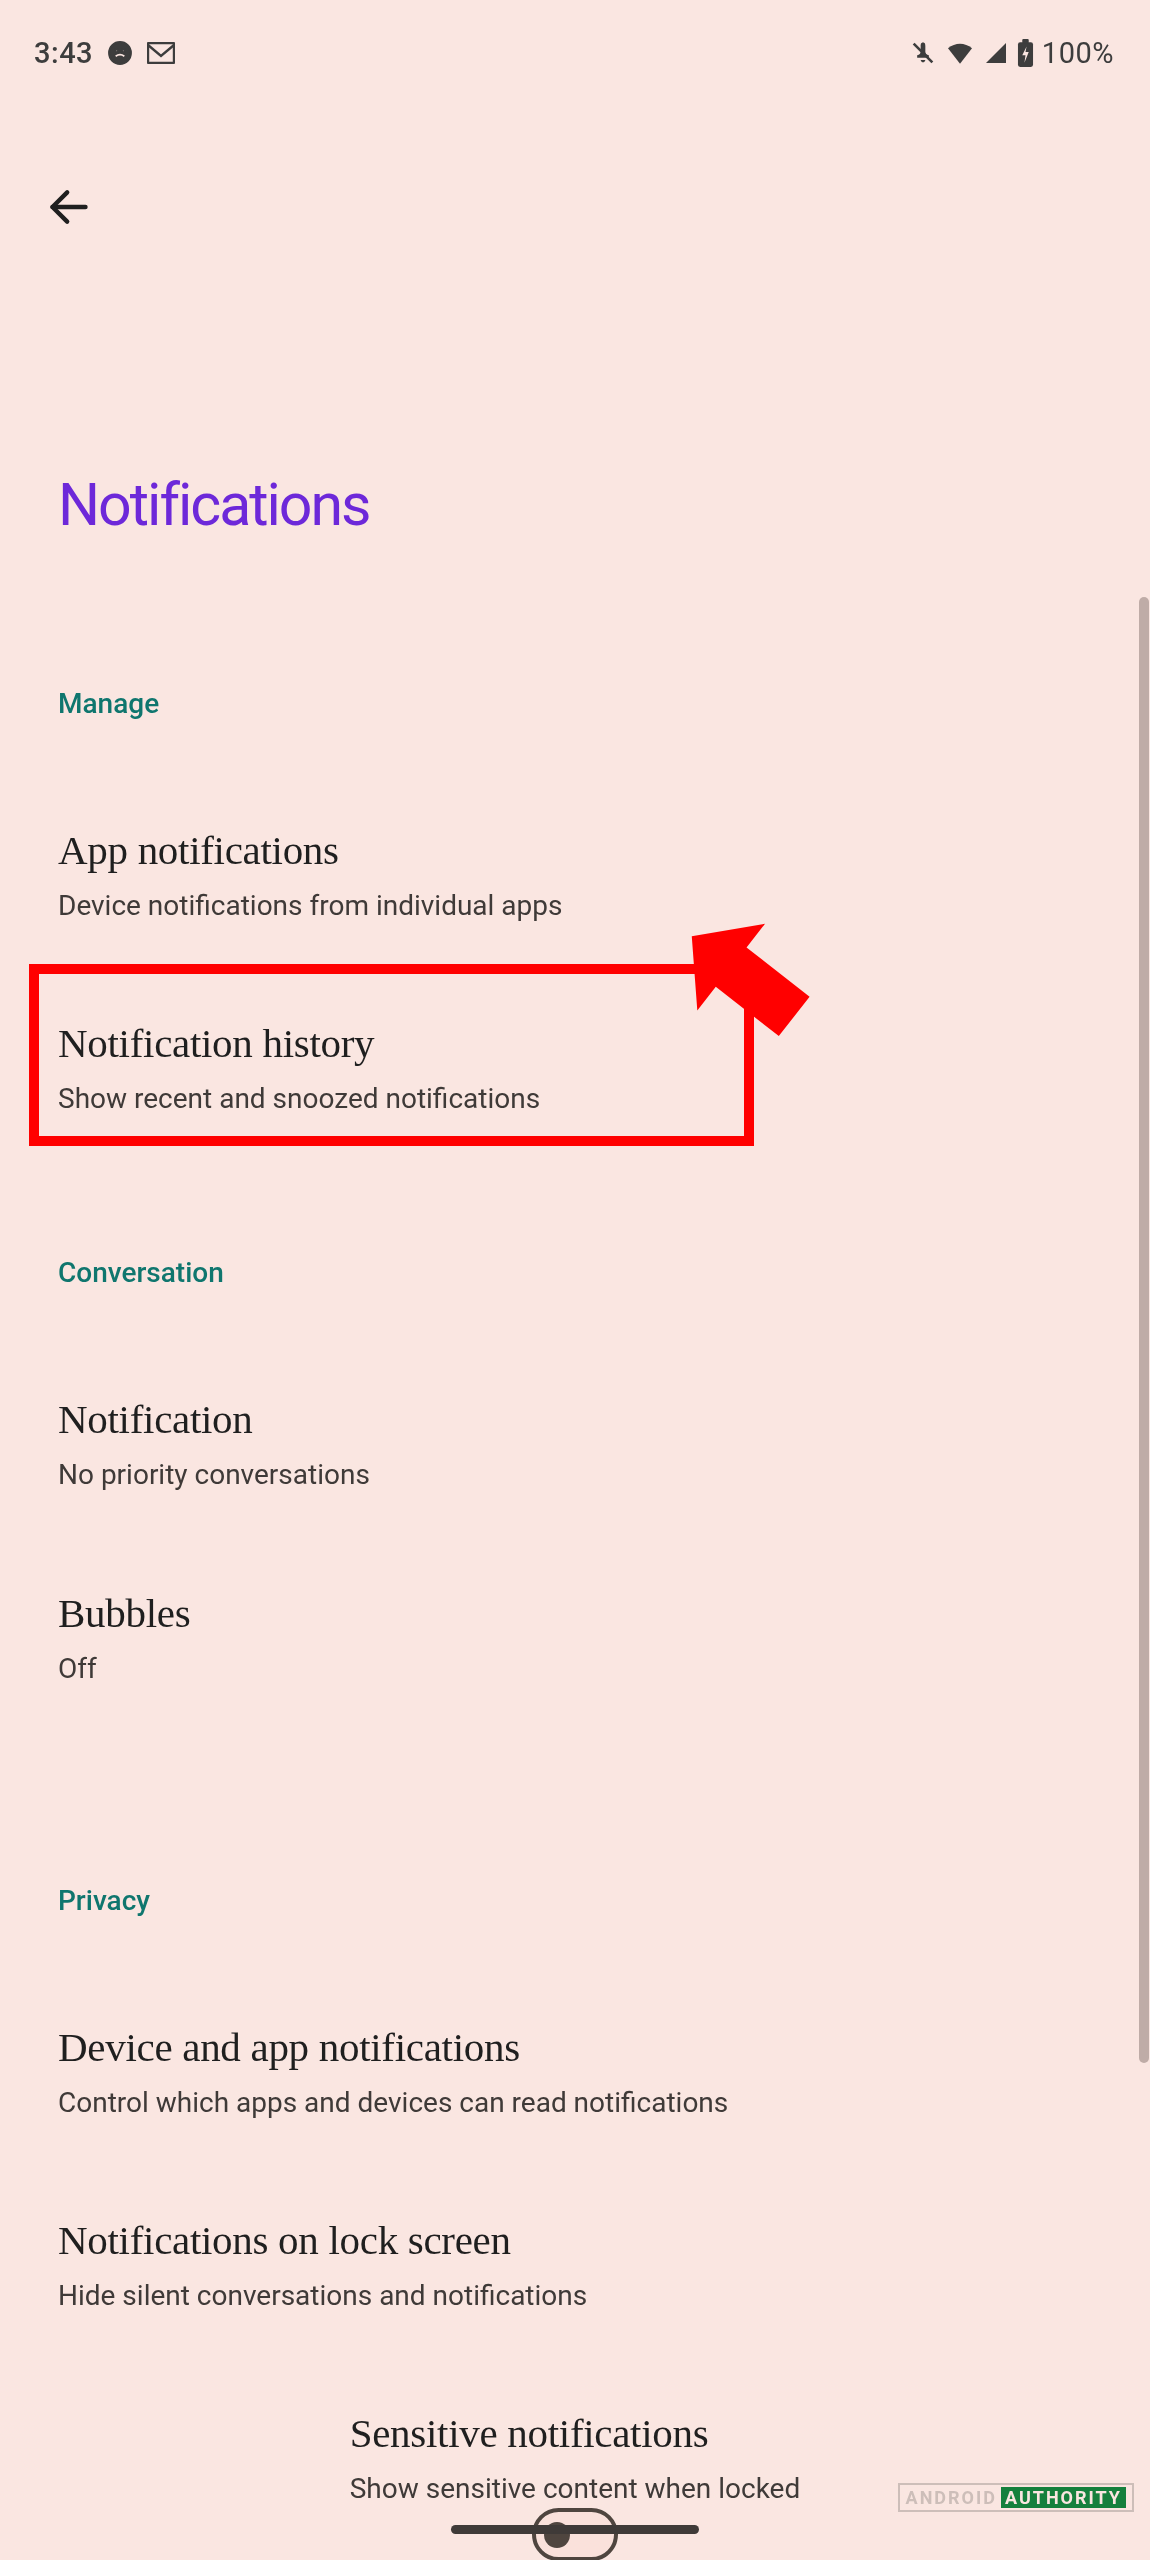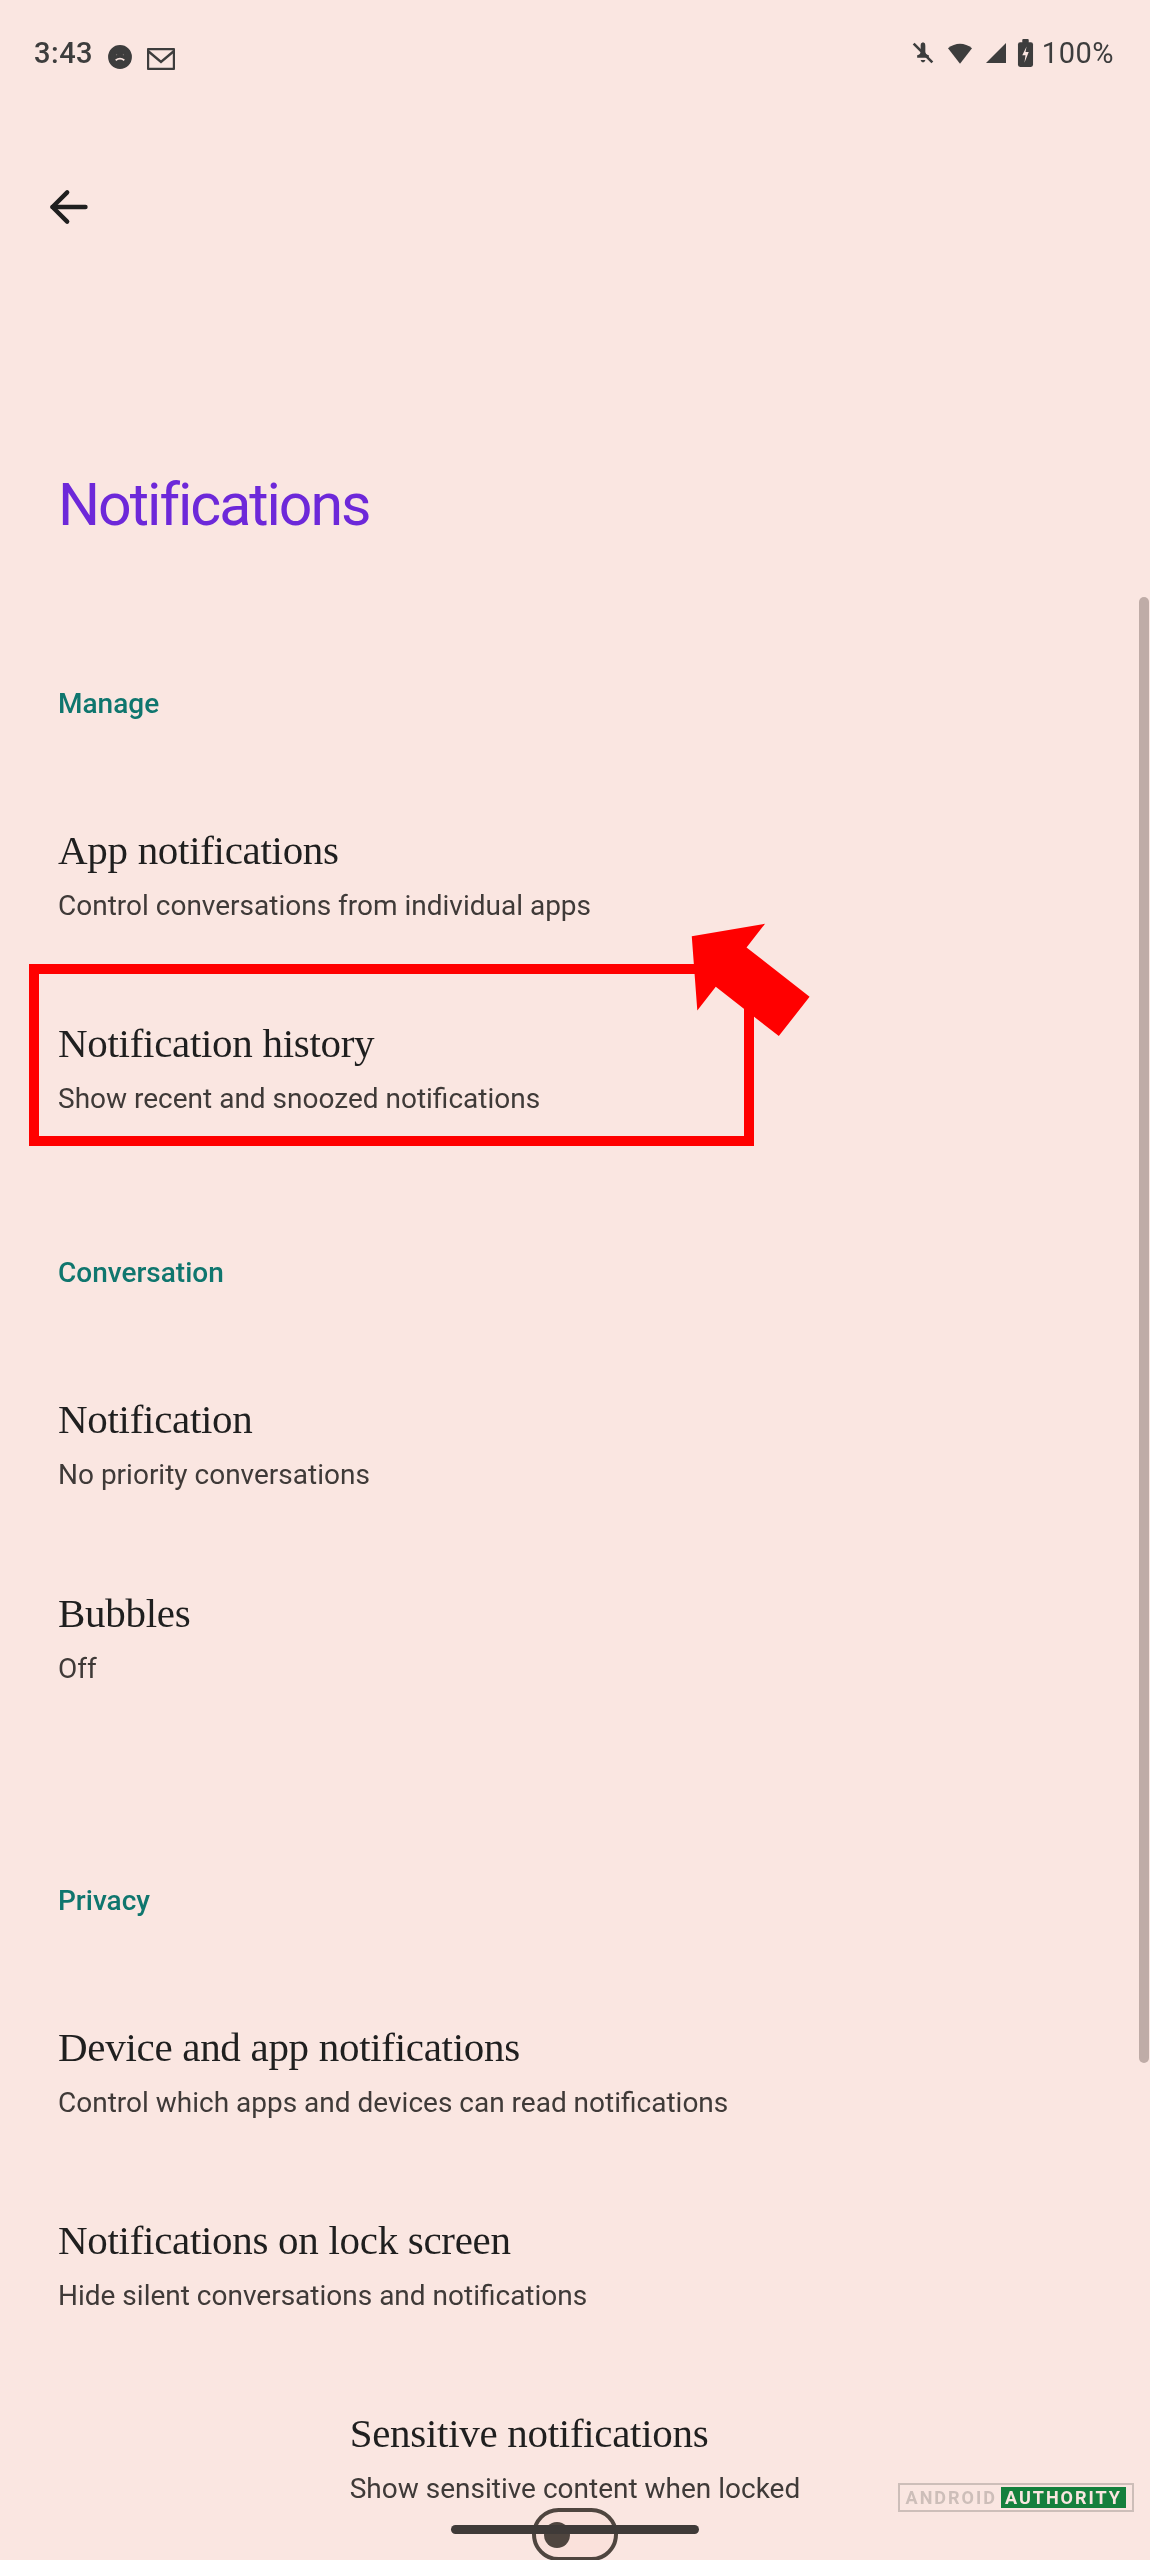--- a/index.html
+++ b/index.html
@@ -14,21 +14,21 @@
   .status-bar {
     display: flex;
     justify-content: space-between;
     align-items: center;
     padding: 18px 36px 0 34px;
     height: 88px;
     font-size: 29px;
     color: #3d3d3d;
     letter-spacing: 0.5px;
   }
-  .status-left { display: flex; align-items: flex-end; gap: 14px; font-weight: 500; }
+  .status-left { display: flex; align-items: center; gap: 14px; font-weight: 500; }
   .status-right { display: flex; align-items: center; gap: 8px; font-weight: 400; }
   .status-right span.pct { font-weight: 400; }
   .icon { display: inline-flex; align-items: center; justify-content: center; }
   .back-btn {
     position: absolute;
     top: 178px;
     left: 40px;
     width: 58px;
     height: 58px;
     display: flex;
@@ -207,21 +207,21 @@
 </div>
 
 <h1 class="page-title">Notifications</h1>
 
 <div class="content">
 
   <div class="section-header first">Manage</div>
 
   <div class="setting-item">
     <div class="setting-title">App notifications</div>
-    <div class="setting-sub">Control conversations from individual apps</div>
+    <div class="setting-sub">Device notifications from individual apps</div>
   </div>
 
   <div class="setting-item">
     <div class="setting-title">Notification history</div>
     <div class="setting-sub">Show recent and snoozed notifications</div>
   </div>
 
   <div class="section-header" style="margin-top:92px;">Conversation</div>
 
   <div class="setting-item">

